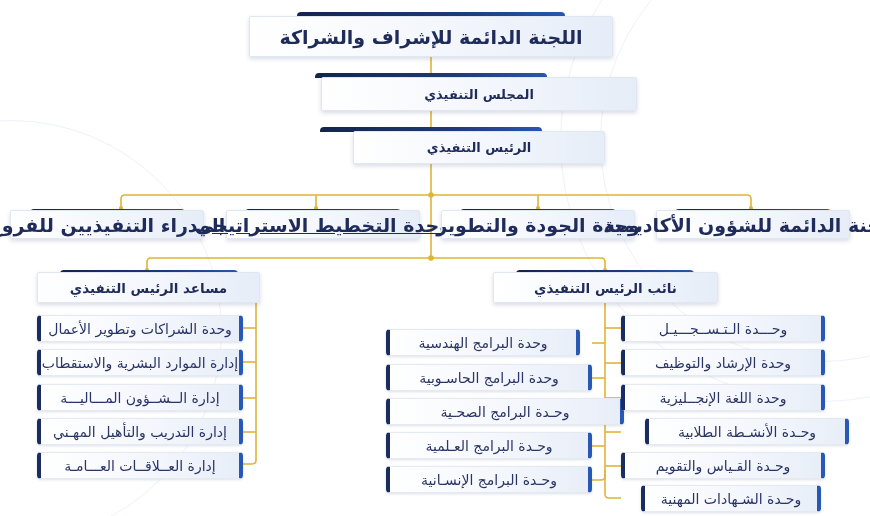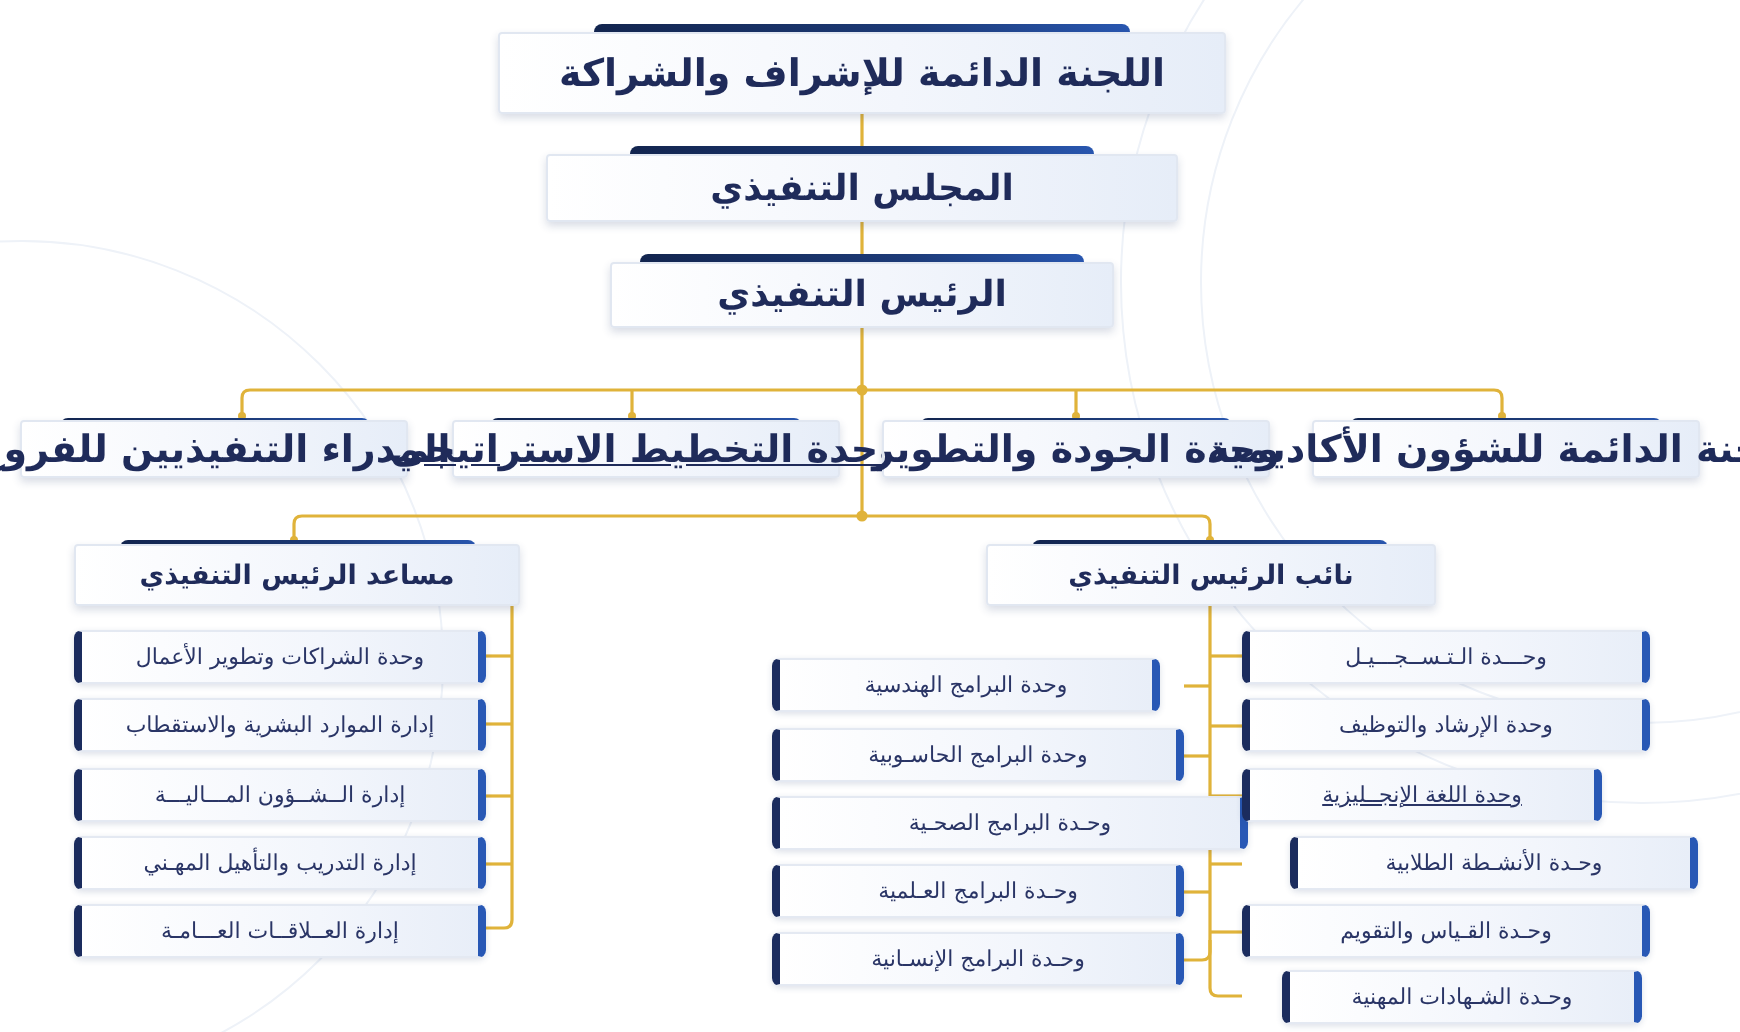--- a/index.html
+++ b/index.html
@@ -4,26 +4,26 @@
 <style>
   html,body{margin:0;padding:0;}
   body{width:870px;height:516px;overflow:hidden;background:#ffffff;position:relative;font-family:"DejaVu Sans",sans-serif;}
   .bg-arc{position:absolute;border-radius:50%;border:1px solid #eef2f8;pointer-events:none;}
   svg.lines{position:absolute;left:0;top:0;width:870px;height:516px;}
   .box{position:absolute;box-sizing:border-box;background:linear-gradient(90deg,#ffffff 0%,#f3f6fc 55%,#e6edf8 100%);
        border:1px solid #e1e7f1;border-radius:2px;box-shadow:0 2px 4px rgba(40,60,110,0.18);
        display:flex;align-items:center;justify-content:center;color:#1f2b5a;font-weight:bold;direction:rtl;white-space:nowrap;}
   .cap{position:absolute;height:5px;border-radius:4px 4px 0 0;background:linear-gradient(90deg,#13254f 0%,#1d3b78 60%,#2957b0 100%);}
   .t1{font-size:19px;}
-  .t2{font-size:18px;}
+  .t2{font-size:13px;margin-left:48px;}
   .t3{font-size:19px;}
   .t4{font-size:13.5px;}
   .sub{position:absolute;box-sizing:border-box;background:linear-gradient(90deg,#ffffff 0%,#f3f6fc 60%,#e8eef8 100%);
        border:1px solid #e4e9f2;border-radius:4px;box-shadow:0 1px 3px rgba(40,60,110,0.16);
-       display:flex;align-items:center;justify-content:center;color:#2a3566;font-size:11px;direction:rtl;white-space:nowrap;}
+       display:flex;align-items:center;justify-content:center;color:#2a3566;font-size:14px;direction:rtl;white-space:nowrap;}
   .sub.lft{border-left:4px solid #1b2c5e;border-right:4px solid #2858b5;}
   .sub.rgt{border-left:4px solid #1b2c5e;border-right:4px solid #2858b5;}
 </style>
 </head>
 <body>
 
 <div class="bg-arc" style="left:560px;top:-120px;width:520px;height:520px;"></div>
 <div class="bg-arc" style="left:600px;top:-80px;width:440px;height:440px;"></div>
 <div class="bg-arc" style="left:-200px;top:120px;width:420px;height:420px;"></div>
 
@@ -102,16 +102,16 @@
 <div class="sub lft" style="left:37px;top:452px;width:206px;height:27px;text-align:center;">إدارة العــلاقــات العـــامـة</div>
 
 <div class="sub lft" style="left:386px;top:329px;width:194px;height:27px;">وحدة البرامج الهندسية</div>
 <div class="sub lft" style="left:386px;top:364px;width:206px;height:27px;">وحدة البرامج الحاسـوبية</div>
 <div class="sub lft" style="left:386px;top:398px;width:238px;height:27px;">وحـدة البرامج الصحـية</div>
 <div class="sub lft" style="left:386px;top:432px;width:206px;height:27px;">وحـدة البرامج العـلمية</div>
 <div class="sub lft" style="left:386px;top:466px;width:206px;height:27px;">وحـدة البرامج الإنسـانية</div>
 
 <div class="sub rgt" style="left:621px;top:315px;width:204px;height:27px;">وحـــدة الـتـســجـــيـل</div>
 <div class="sub rgt" style="left:621px;top:349px;width:204px;height:27px;">وحدة الإرشاد  والتوظيف</div>
-<div class="sub rgt" style="left:621px;top:384px;width:180px;height:27px;text-decoration:underline;">وحدة اللغة الإنجــليزية</div>
+<div class="sub rgt" style="left:621px;top:384px;width:204px;height:27px;">وحدة اللغة الإنجــليزية</div>
 <div class="sub rgt" style="left:621px;top:418px;width:204px;height:27px;margin-left:24px;">وحـدة الأنشـطة الطلابية</div>
 <div class="sub rgt" style="left:621px;top:452px;width:204px;height:27px;">وحـدة القـياس والتقويم</div>
 <div class="sub rgt" style="left:641px;top:485px;width:180px;height:27px;">وحـدة الشـهادات المهنية</div>
 
 </body></html>

